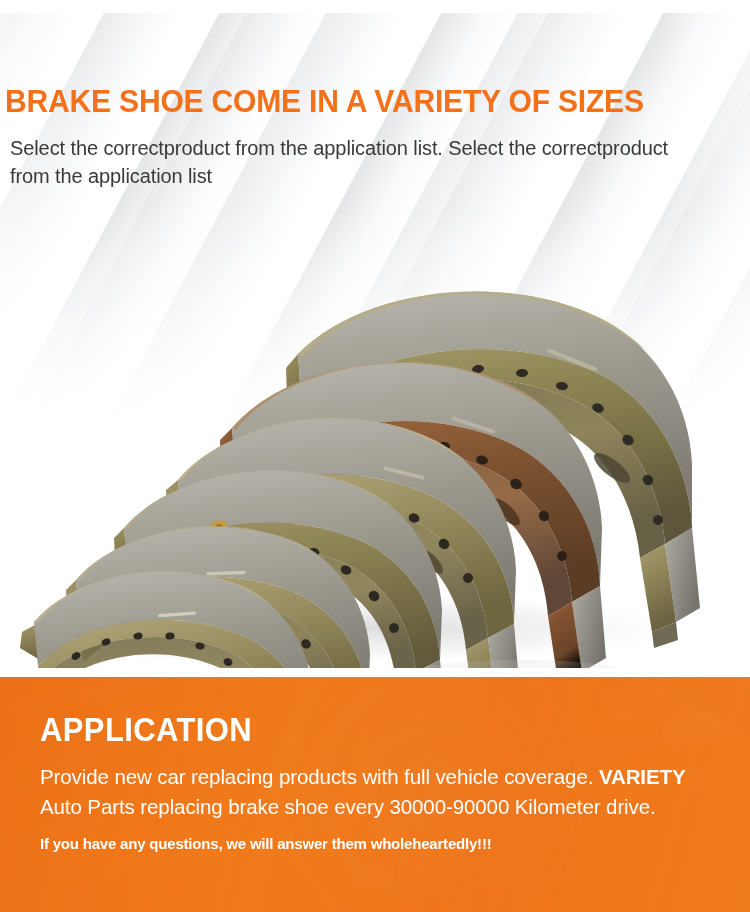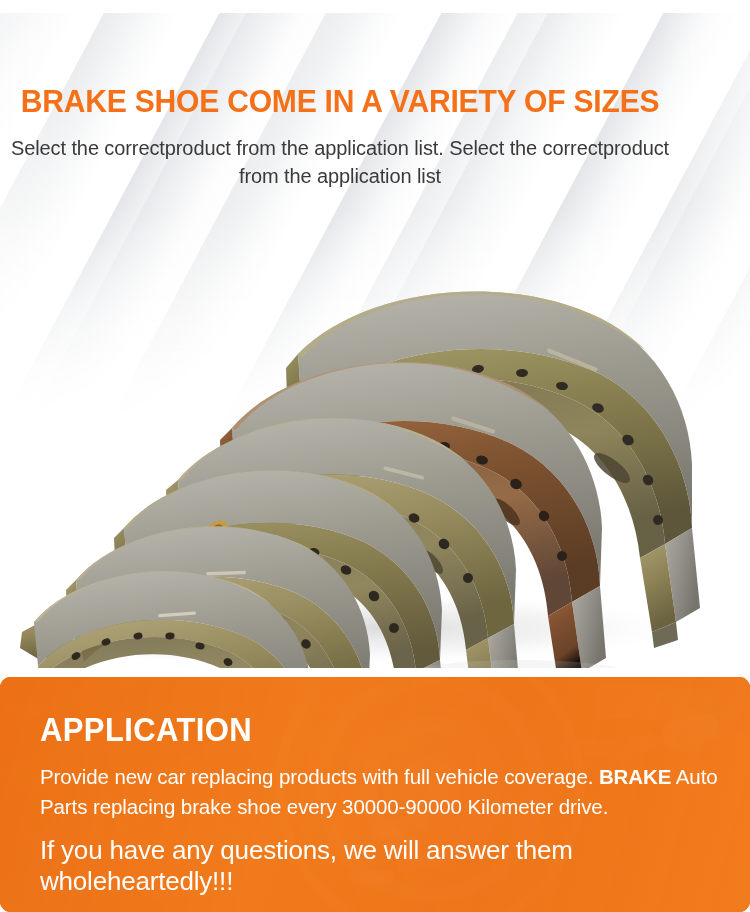--- a/index.html
+++ b/index.html
@@ -109,21 +109,20 @@
     );
     z-index: 2;
   }
 
   
   .hero-text {
     position: absolute;
     left: 0; top: 0;
     width: 680px;
     z-index: 7;
-    text-align: center;
   }
   .hero-title {
     margin: 0;
     padding-top: 86px;
     font-size: 30.5px;
     font-weight: bold;
     letter-spacing: -0.2px;
     color: #F4711A;
     line-height: 1;
     white-space: nowrap;
@@ -153,21 +152,20 @@
 
   
   .application {
     position: absolute;
     left: 0;
     top: 677px;
     width: 750px;
     height: 235px;
     overflow: hidden;
     background: #EE7419;
-    border-radius: 11px;
   }
   .app-bg-art {
     position: absolute;
     left: 0; top: 0;
     width: 750px; height: 235px;
     z-index: 1;
     opacity: 1;
   }
   .app-tint {
     position: absolute;
@@ -210,22 +208,22 @@
     color: #ffffff;
     line-height: 1.47;
     letter-spacing: -0.1px;
   }
   .app-body .brand {
     font-weight: bold;
   }
   .app-cta {
     margin: 0;
     padding-top: 13px;
-    font-size: 26px;
-    font-weight: normal;
+    font-size: 15px;
+    font-weight: bold;
     color: #ffffff;
     line-height: 1.2;
     letter-spacing: -0.2px;
   }
 </style>
 </head>
 <body>
 
 <div class="page">
 
@@ -618,21 +616,21 @@
       <path d="M630 0 L 750 0 L 750 60 Z" fill="#000000" fill-opacity="0.03"></path>
     </svg>
 
     <div class="app-tint"></div>
 
     <div class="app-content">
       <h2 class="app-heading">APPLICATION</h2>
 
       <p class="app-body">
         <span>Provide new car replacing products with full vehicle coverage.</span>
-        <span class="brand">BRAKE</span><span> Auto Parts replacing brake shoe every 30000-90000</span>
+        <span class="brand">VARIETY</span><span> Auto Parts replacing brake shoe every 30000-90000</span>
         <span>Kilometer drive.</span>
       </p>
 
       <p class="app-cta">If you have any questions, we will answer them wholeheartedly!!!</p>
     </div>
   </section>
 
 </div>
 
 </body></html>

